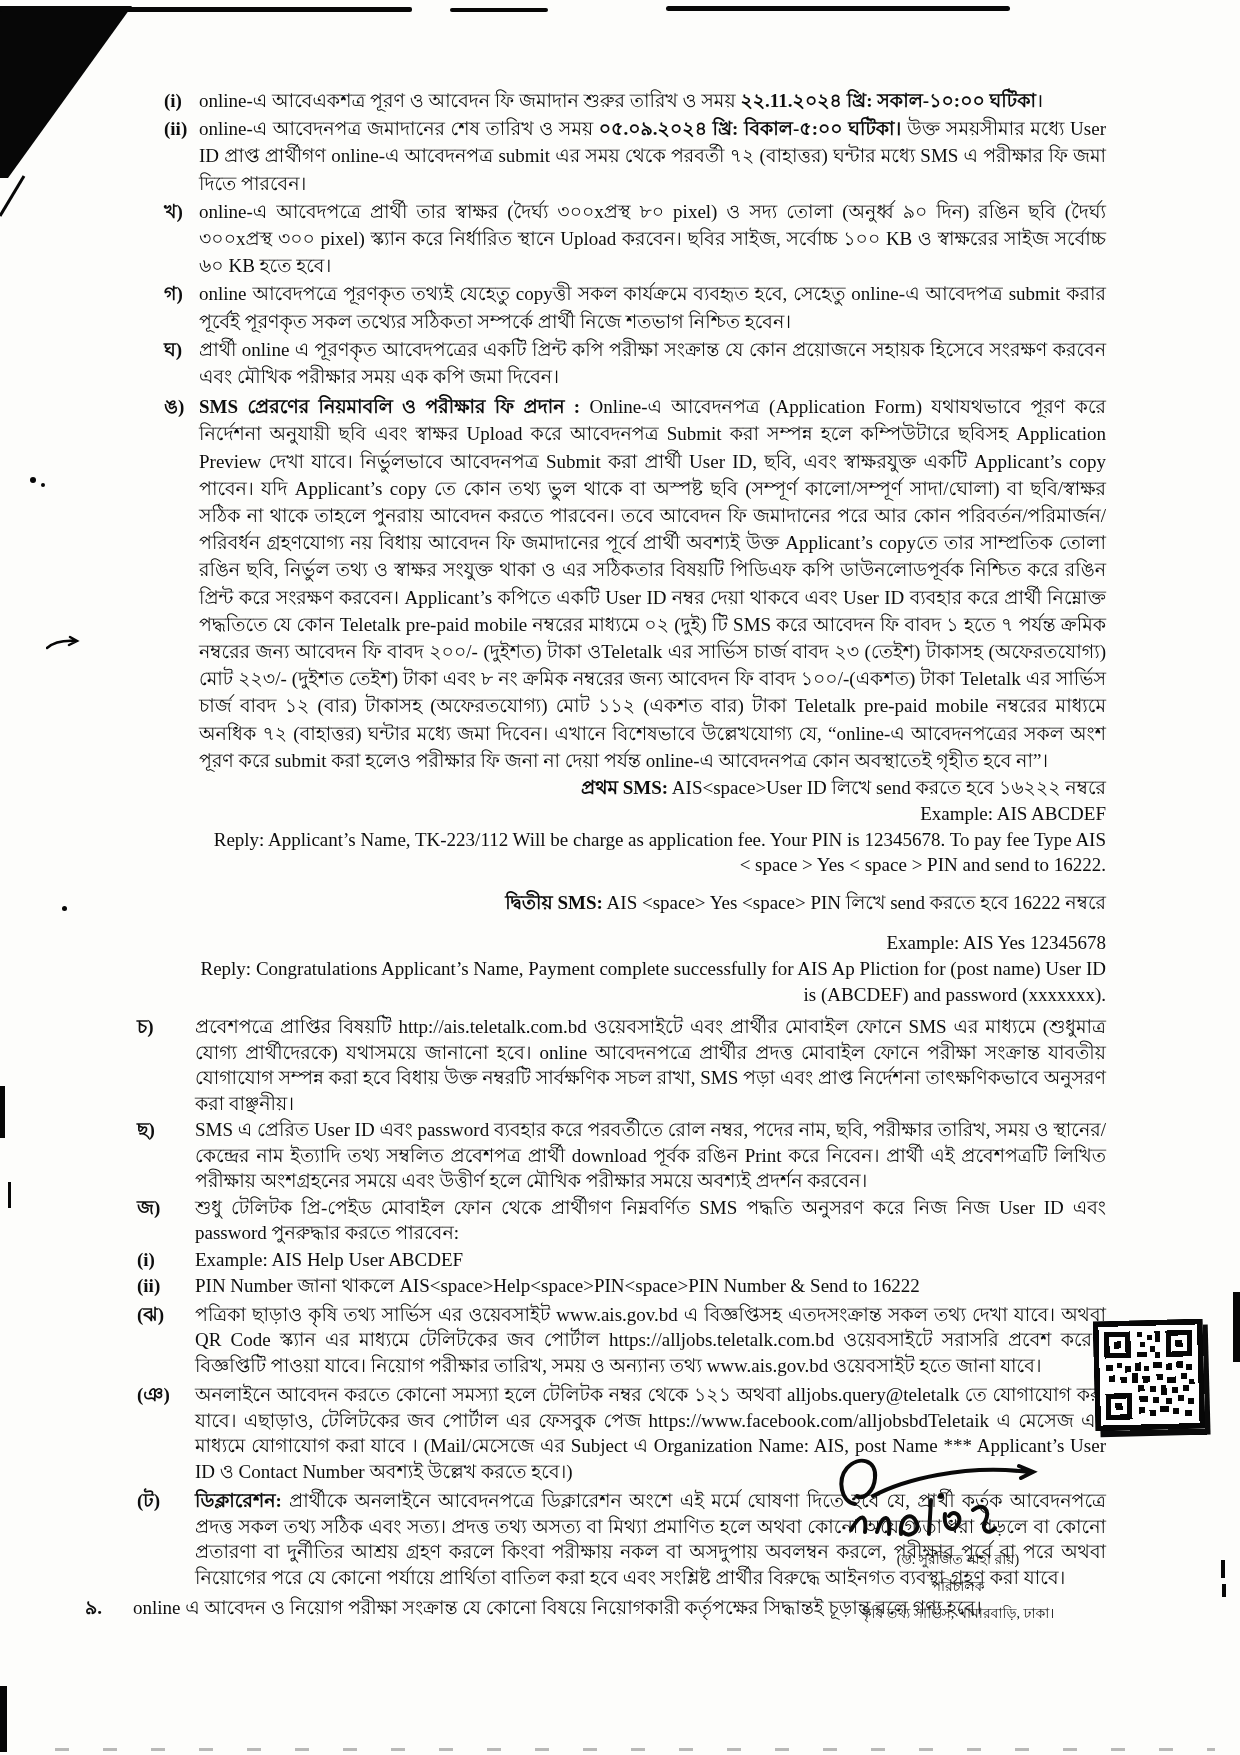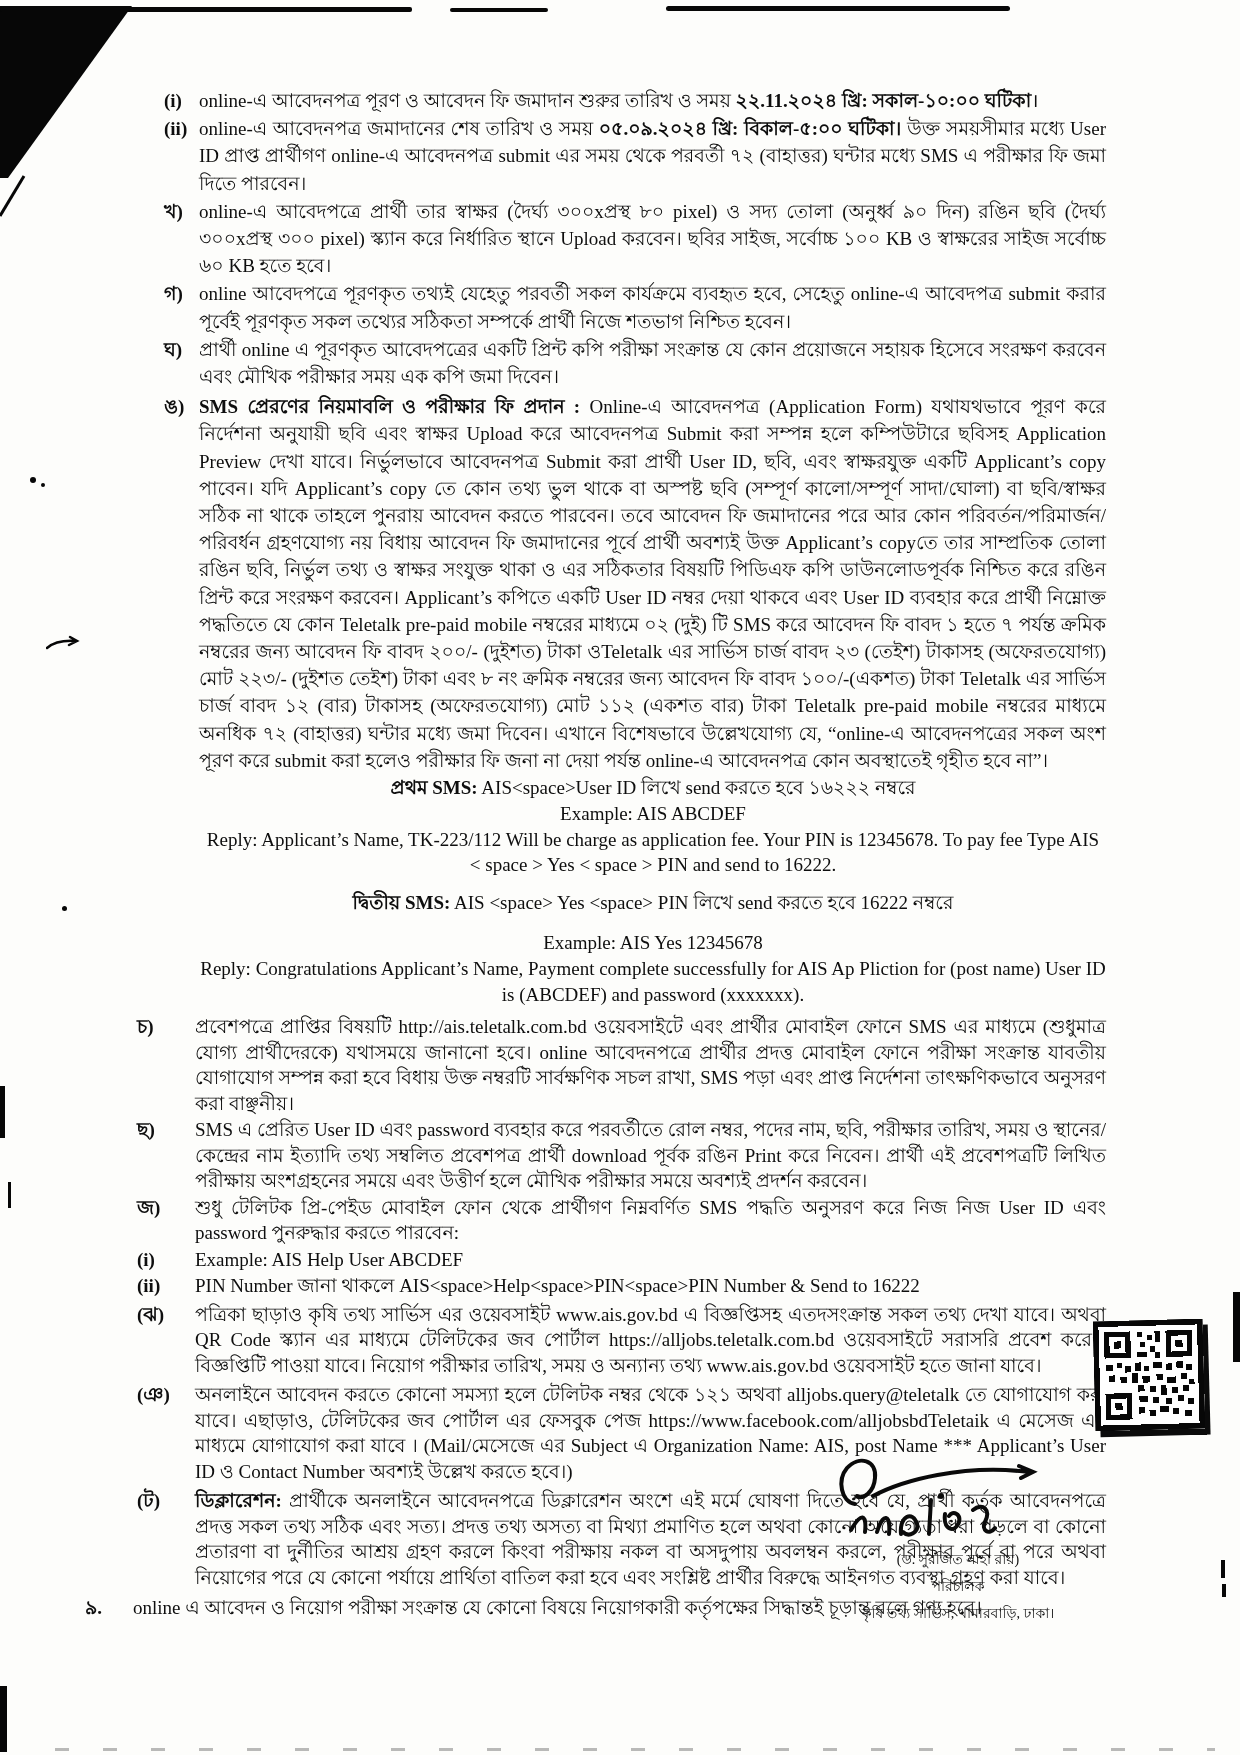--- a/index.html
+++ b/index.html
@@ -10,21 +10,21 @@
   .row{display:flex;align-items:flex-start;line-height:27.2px;margin-top:1px;}
   .row .lbl{flex:0 0 35px;font-weight:bold;}
   .row .txt{margin:0;flex:1;text-align:justify;}
   .row.g2{margin-left:-27px;line-height:25.5px;}
   .row.g2 .lbl{flex:0 0 58px;}
   .row.g9{margin-left:-79px;line-height:25.5px;margin-top:5px;}
   .row.g9 .lbl{flex:0 0 48px;}
   .col{flex:1;}
   .col p{margin:0;text-align:justify;}
   .sms-block{margin-left:36px;line-height:25.8px;margin-top:1px;}
-  .sms-block p{margin:0;text-align:center;}
+  .sms-block p{margin:0;text-align:right;}
   b{font-weight:bold;}
   
   .sig-block{position:absolute;left:818px;top:1452px;width:280px;text-align:center;font-size:14px;line-height:27px;}
   .sig-scribble{display:block;margin:0 auto -6px auto;}
   
   .qr{position:absolute;left:1094px;top:1320px;width:110px;height:110px;transform:rotate(-1.5deg);
       box-shadow:5px 6px 0 0 #0b0b0b;}
   
   .art{position:absolute;background:#070707;}
   .dash-bottom{position:absolute;left:55px;top:1748px;width:1160px;height:3px;opacity:.45;
@@ -54,36 +54,36 @@
   <div class="art" style="left:1233px;top:1292px;width:7px;height:70px;"></div>
   <div class="art" style="left:1221px;top:1560px;width:4px;height:18px;"></div>
   <div class="art" style="left:1222px;top:1584px;width:4px;height:13px;"></div>
   <div class="art" style="left:1185px;top:1432px;width:22px;height:3px;"></div>
   <div class="dash-bottom"></div>
 
   <main class="body-col">
 
     <div class="row">
       <span class="lbl">(i)</span>
-      <p class="txt"><span>online-এ আবেদনপত্র পূরণ ও আবেদন ফি জমাদান শুরুর তারিখ ও সময় </span><b>২২.11.২০২৪ খ্রি: সকাল-১০:০০ ঘটিকা</b><span>।</span></p>
+      <p class="txt"><span>online-এ আবেএকশত্র পূরণ ও আবেদন ফি জমাদান শুরুর তারিখ ও সময় </span><b>২২.11.২০২৪ খ্রি: সকাল-১০:০০ ঘটিকা</b><span>।</span></p>
     </div>
 
     <div class="row">
       <span class="lbl">(ii)</span>
       <p class="txt"><span>online-এ আবেদনপত্র জমাদানের শেষ তারিখ ও সময় </span><b>০৫.০৯.২০২৪ খ্রি: বিকাল-৫:০০ ঘটিকা।</b><span> উক্ত সময়সীমার মধ্যে User ID প্রাপ্ত প্রার্থীগণ online-এ আবেদনপত্র submit এর সময় থেকে পরবর্তী ৭২ (বাহাত্তর) ঘন্টার মধ্যে SMS এ পরীক্ষার ফি জমা দিতে পারবেন।</span></p>
     </div>
 
     <div class="row">
       <span class="lbl">খ)</span>
       <p class="txt">online-এ আবেদপত্রে প্রার্থী তার স্বাক্ষর (দৈর্ঘ্য ৩০০xপ্রস্থ ৮০ pixel) ও সদ্য তোলা (অনুর্ধ্ব ৯০ দিন) রঙিন ছবি (দৈর্ঘ্য ৩০০xপ্রস্থ ৩০০ pixel) স্ক্যান করে নির্ধারিত স্থানে Upload করবেন। ছবির সাইজ, সর্বোচ্চ ১০০ KB ও স্বাক্ষরের সাইজ সর্বোচ্চ ৬০ KB হতে হবে।</p>
     </div>
 
     <div class="row">
       <span class="lbl">গ)</span>
-      <p class="txt">online আবেদপত্রে পূরণকৃত তথ্যই যেহেতু পরবর্তী সকল কার্যক্রমে ব্যবহৃত হবে, সেহেতু online-এ আবেদপত্র submit করার পূর্বেই পূরণকৃত সকল তথ্যের সঠিকতা সম্পর্কে প্রার্থী নিজে শতভাগ নিশ্চিত হবেন।</p>
+      <p class="txt">online আবেদপত্রে পূরণকৃত তথ্যই যেহেতু copyত্তী সকল কার্যক্রমে ব্যবহৃত হবে, সেহেতু online-এ আবেদপত্র submit করার পূর্বেই পূরণকৃত সকল তথ্যের সঠিকতা সম্পর্কে প্রার্থী নিজে শতভাগ নিশ্চিত হবেন।</p>
     </div>
 
     <div class="row">
       <span class="lbl">ঘ)</span>
       <p class="txt">প্রার্থী online এ পূরণকৃত আবেদপত্রের একটি প্রিন্ট কপি পরীক্ষা সংক্রান্ত যে কোন প্রয়োজনে সহায়ক হিসেবে সংরক্ষণ করবেন এবং মৌখিক পরীক্ষার সময় এক কপি জমা দিবেন।</p>
     </div>
 
     <div class="row" style="margin-top:3px;">
       <span class="lbl">ঙ)</span>
       <p class="txt"><b>SMS প্রেরণের নিয়মাবলি ও পরীক্ষার ফি প্রদান :</b><span> Online-এ আবেদনপত্র (Application Form) যথাযথভাবে পূরণ করে নির্দেশনা অনুযায়ী ছবি এবং স্বাক্ষর Upload করে আবেদনপত্র Submit করা সম্পন্ন হলে কম্পিউটারে ছবিসহ Application Preview দেখা যাবে। নির্ভুলভাবে আবেদনপত্র Submit করা প্রার্থী User ID, ছবি, এবং স্বাক্ষরযুক্ত একটি Applicant’s copy পাবেন। যদি Applicant’s copy তে কোন তথ্য ভুল থাকে বা অস্পষ্ট ছবি (সম্পূর্ণ কালো/সম্পূর্ণ সাদা/ঘোলা) বা ছবি/স্বাক্ষর সঠিক না থাকে তাহলে পুনরায় আবেদন করতে পারবেন। তবে আবেদন ফি জমাদানের পরে আর কোন পরিবর্তন/পরিমার্জন/পরিবর্ধন গ্রহণযোগ্য নয় বিধায় আবেদন ফি জমাদানের পূর্বে প্রার্থী অবশ্যই উক্ত Applicant’s copyতে তার সাম্প্রতিক তোলা রঙিন ছবি, নির্ভুল তথ্য ও স্বাক্ষর সংযুক্ত থাকা ও এর সঠিকতার বিষয়টি পিডিএফ কপি ডাউনলোডপূর্বক নিশ্চিত করে রঙিন প্রিন্ট করে সংরক্ষণ করবেন। Applicant’s কপিতে একটি User ID নম্বর দেয়া থাকবে এবং User ID ব্যবহার করে প্রার্থী নিম্নোক্ত পদ্ধতিতে যে কোন Teletalk pre-paid mobile নম্বরের মাধ্যমে ০২ (দুই) টি SMS  করে আবেদন ফি বাবদ ১ হতে ৭ পর্যন্ত ক্রমিক নম্বরের জন্য আবেদন ফি বাবদ ২০০/- (দুইশত) টাকা ওTeletalk এর সার্ভিস চার্জ বাবদ ২৩ (তেইশ) টাকাসহ (অফেরতযোগ্য) মোট ২২৩/- (দুইশত তেইশ) টাকা এবং ৮ নং ক্রমিক নম্বরের জন্য আবেদন ফি বাবদ ১০০/-(একশত) টাকা Teletalk এর সার্ভিস চার্জ বাবদ ১২ (বার) টাকাসহ (অফেরতযোগ্য) মোট ১১২ (একশত বার) টাকা Teletalk pre-paid mobile নম্বরের মাধ্যমে অনধিক ৭২ (বাহাত্তর) ঘন্টার মধ্যে জমা দিবেন। এখানে বিশেষভাবে উল্লেখযোগ্য যে, “online-এ আবেদনপত্রের সকল অংশ পূরণ করে submit করা হলেও পরীক্ষার ফি জনা না দেয়া পর্যন্ত online-এ আবেদনপত্র কোন অবস্থাতেই গৃহীত হবে না”।</span></p>

